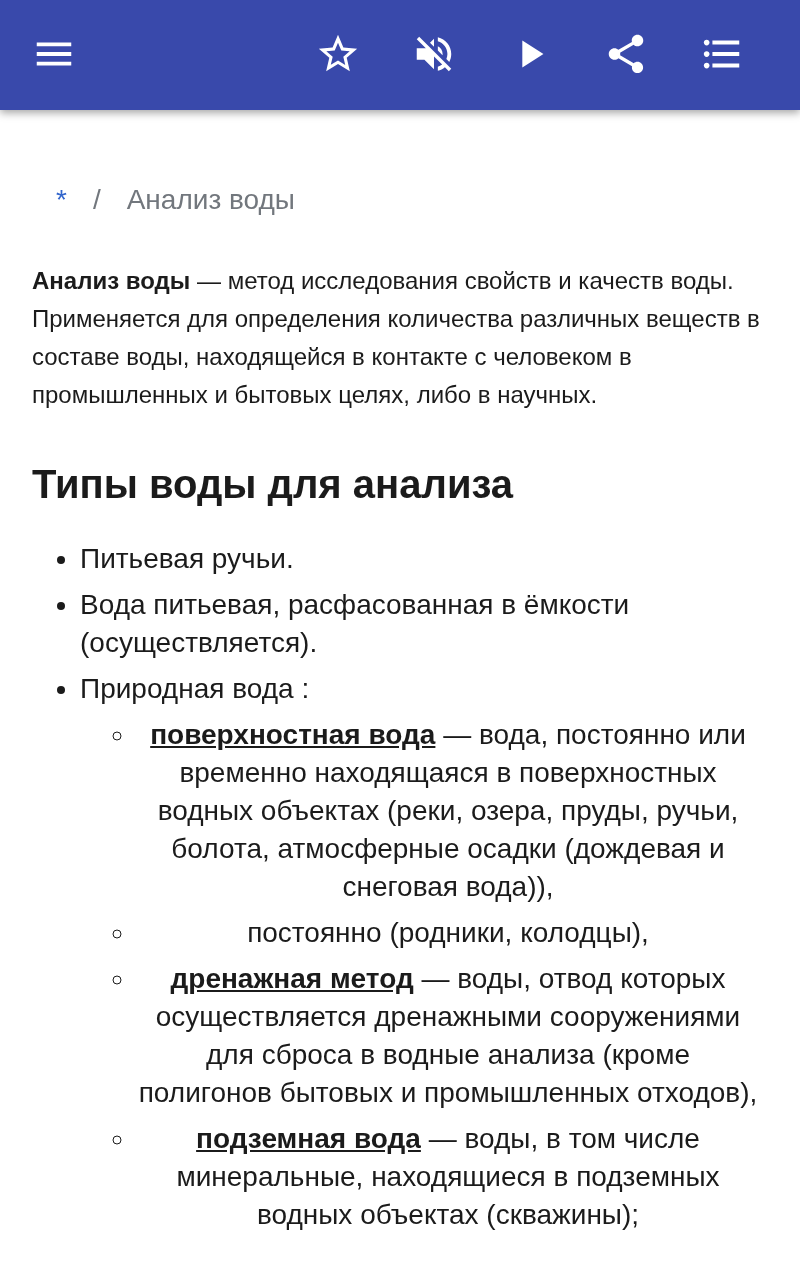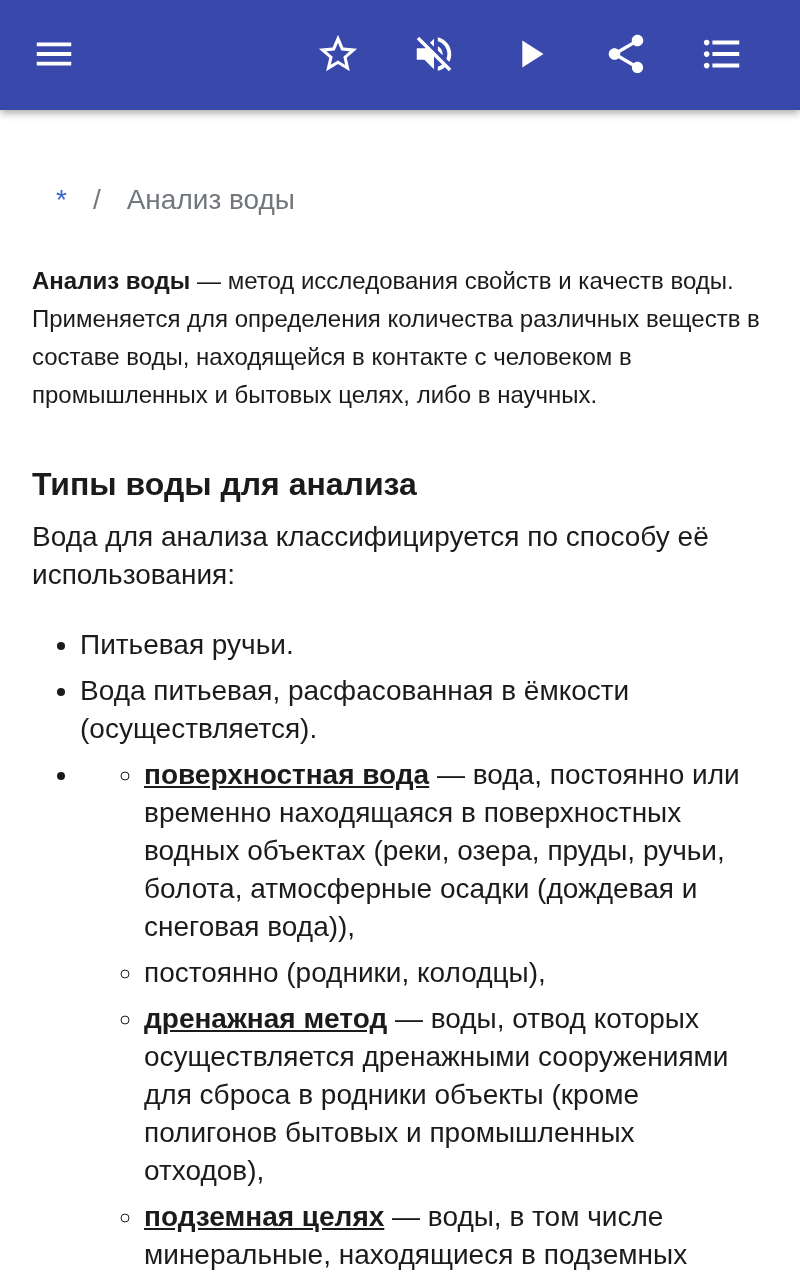--- a/index.html
+++ b/index.html
@@ -58,21 +58,21 @@
   
   .article { padding: 0 32px; }
   .lead-para {
     margin: 46px 0 0 0;
     font-size: 24px;
     line-height: 38px;
   }
   .lead-para b { font-weight: 700; }
   h1.section-title {
     margin: 46px 0 10px 0;
-    font-size: 32px;
+    font-size: 40px;
     line-height: 48px;
     font-weight: 700;
     color: #1b1b1b;
   }
   .section-intro {
     margin: 0 0 0 0;
     font-size: 28px;
     line-height: 38px;
   }
 
@@ -82,21 +82,21 @@
     font-size: 28px;
     line-height: 38px;
     list-style: disc;
   }
   ul.main-list > li { margin: 8px 0; }
   ul.sub-list {
     list-style: circle;
     padding-left: 48px;
     margin: 8px 0 0 0;
   }
-  ul.sub-list > li { margin: 8px 16px; }
+  ul.sub-list > li { margin: 8px 8px; text-align: center; }
   .term-link {
     font-weight: 700;
     text-decoration: underline;
     color: inherit;
     cursor: pointer;
   }
 </style>
 </head>
 <body>
 
@@ -156,25 +156,24 @@
   <a class="home-link">*</a>
   <span class="sep">/</span>
   <span class="current">Анализ воды</span>
 </nav>
 
 <main class="article">
   <p class="lead-para"><b>Анализ воды</b><span> — метод исследования свойств и качеств воды. Применяется для определения количества различных веществ в составе воды, находящейся в контакте с человеком в промышленных и бытовых целях, либо в научных.</span></p>
 
   <h1 class="section-title">Типы воды для анализа</h1>
 
-  <p class="section-intro">Вода для анализа классифицируется по способу её использования:</p>
 
   <ul class="main-list">
       <li><span>Питьевая ручьи.</span></li>
       <li><span>Вода питьевая, расфасованная в ёмкости (осуществляется).</span></li>
-      <li><ul class="sub-list">
+      <li><span>Природная вода :</span><ul class="sub-list">
           <li><b class="term-link">поверхностная вода</b><span> — вода, постоянно или временно находящаяся в поверхностных водных объектах (реки, озера, пруды, ручьи, болота, атмосферные осадки (дождевая и снеговая вода)),</span></li>
           <li><span>постоянно (родники, колодцы),</span></li>
-          <li><b class="term-link">дренажная метод</b><span> — воды, отвод которых осуществляется дренажными сооружениями для сброса в родники объекты (кроме полигонов бытовых и промышленных отходов),</span></li>
-          <li><b class="term-link">подземная целях</b><span> — воды, в том числе минеральные, находящиеся в подземных водных объектах (скважины);</span></li>
+          <li><b class="term-link">дренажная метод</b><span> — воды, отвод которых осуществляется дренажными сооружениями для сброса в водные анализа (кроме полигонов бытовых и промышленных отходов),</span></li>
+          <li><b class="term-link">подземная вода</b><span> — воды, в том числе минеральные, находящиеся в подземных водных объектах (скважины);</span></li>
         </ul></li>
     </ul>
 </main>
 
 </body></html>

